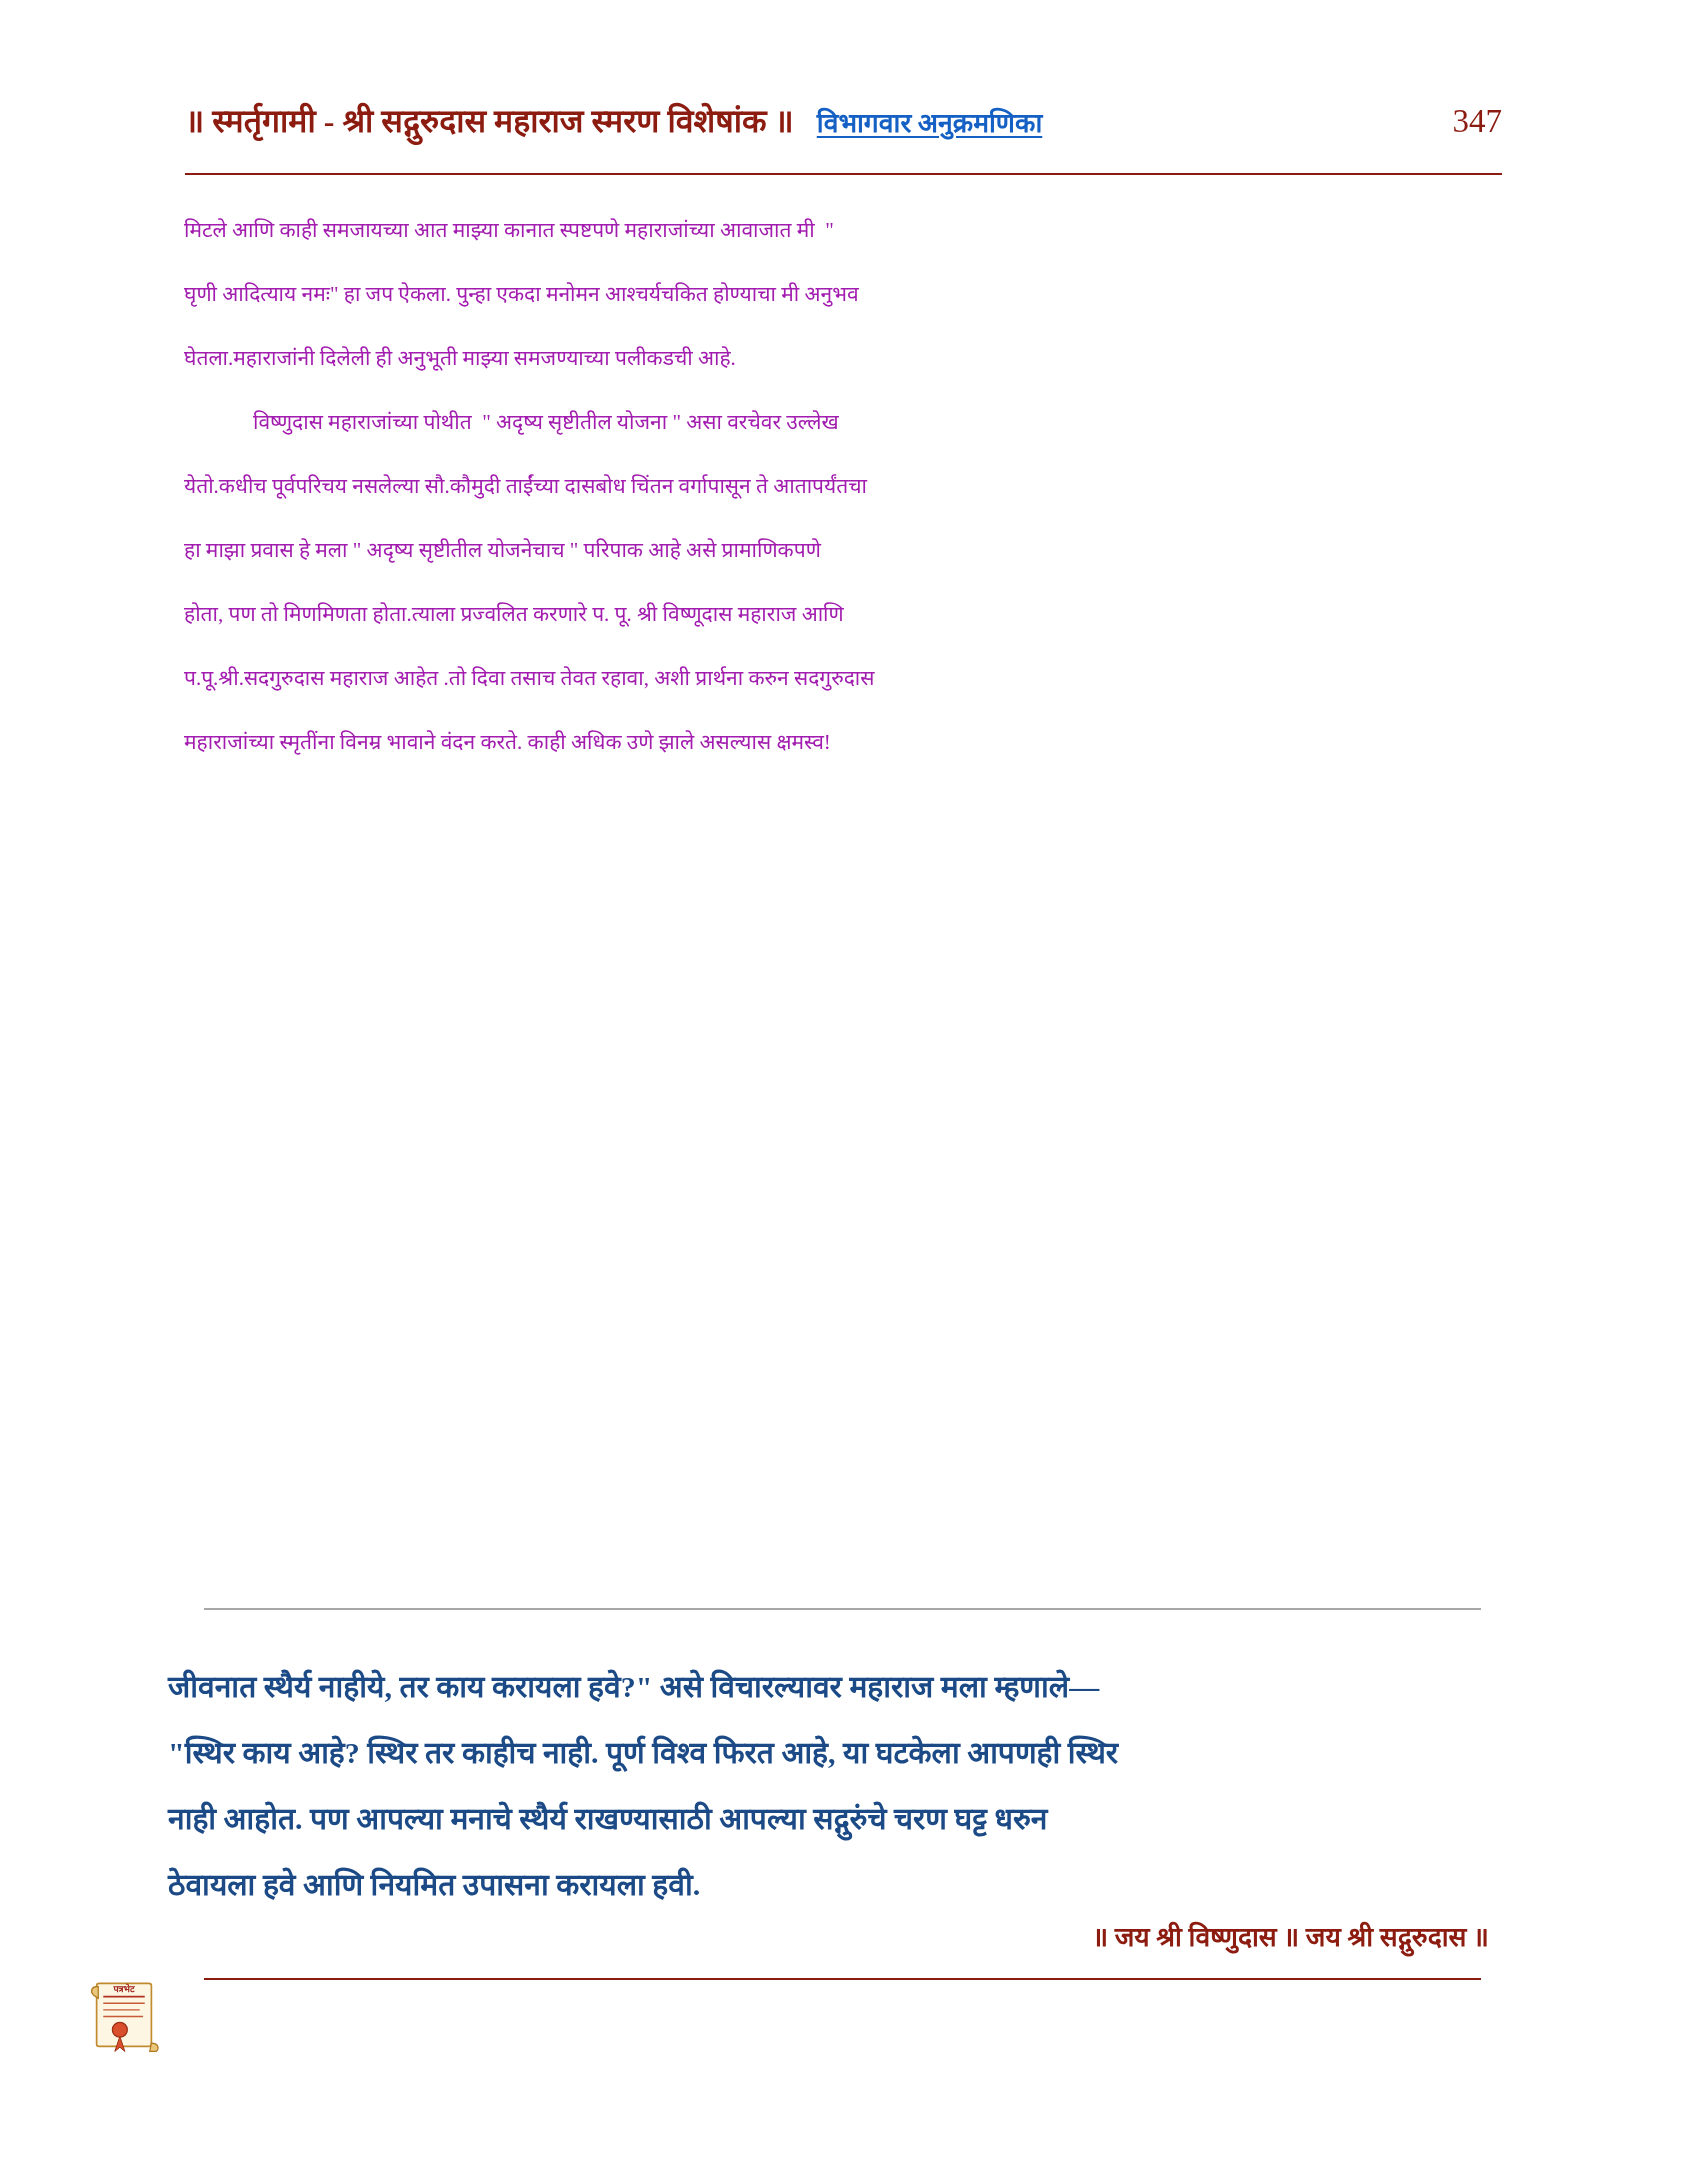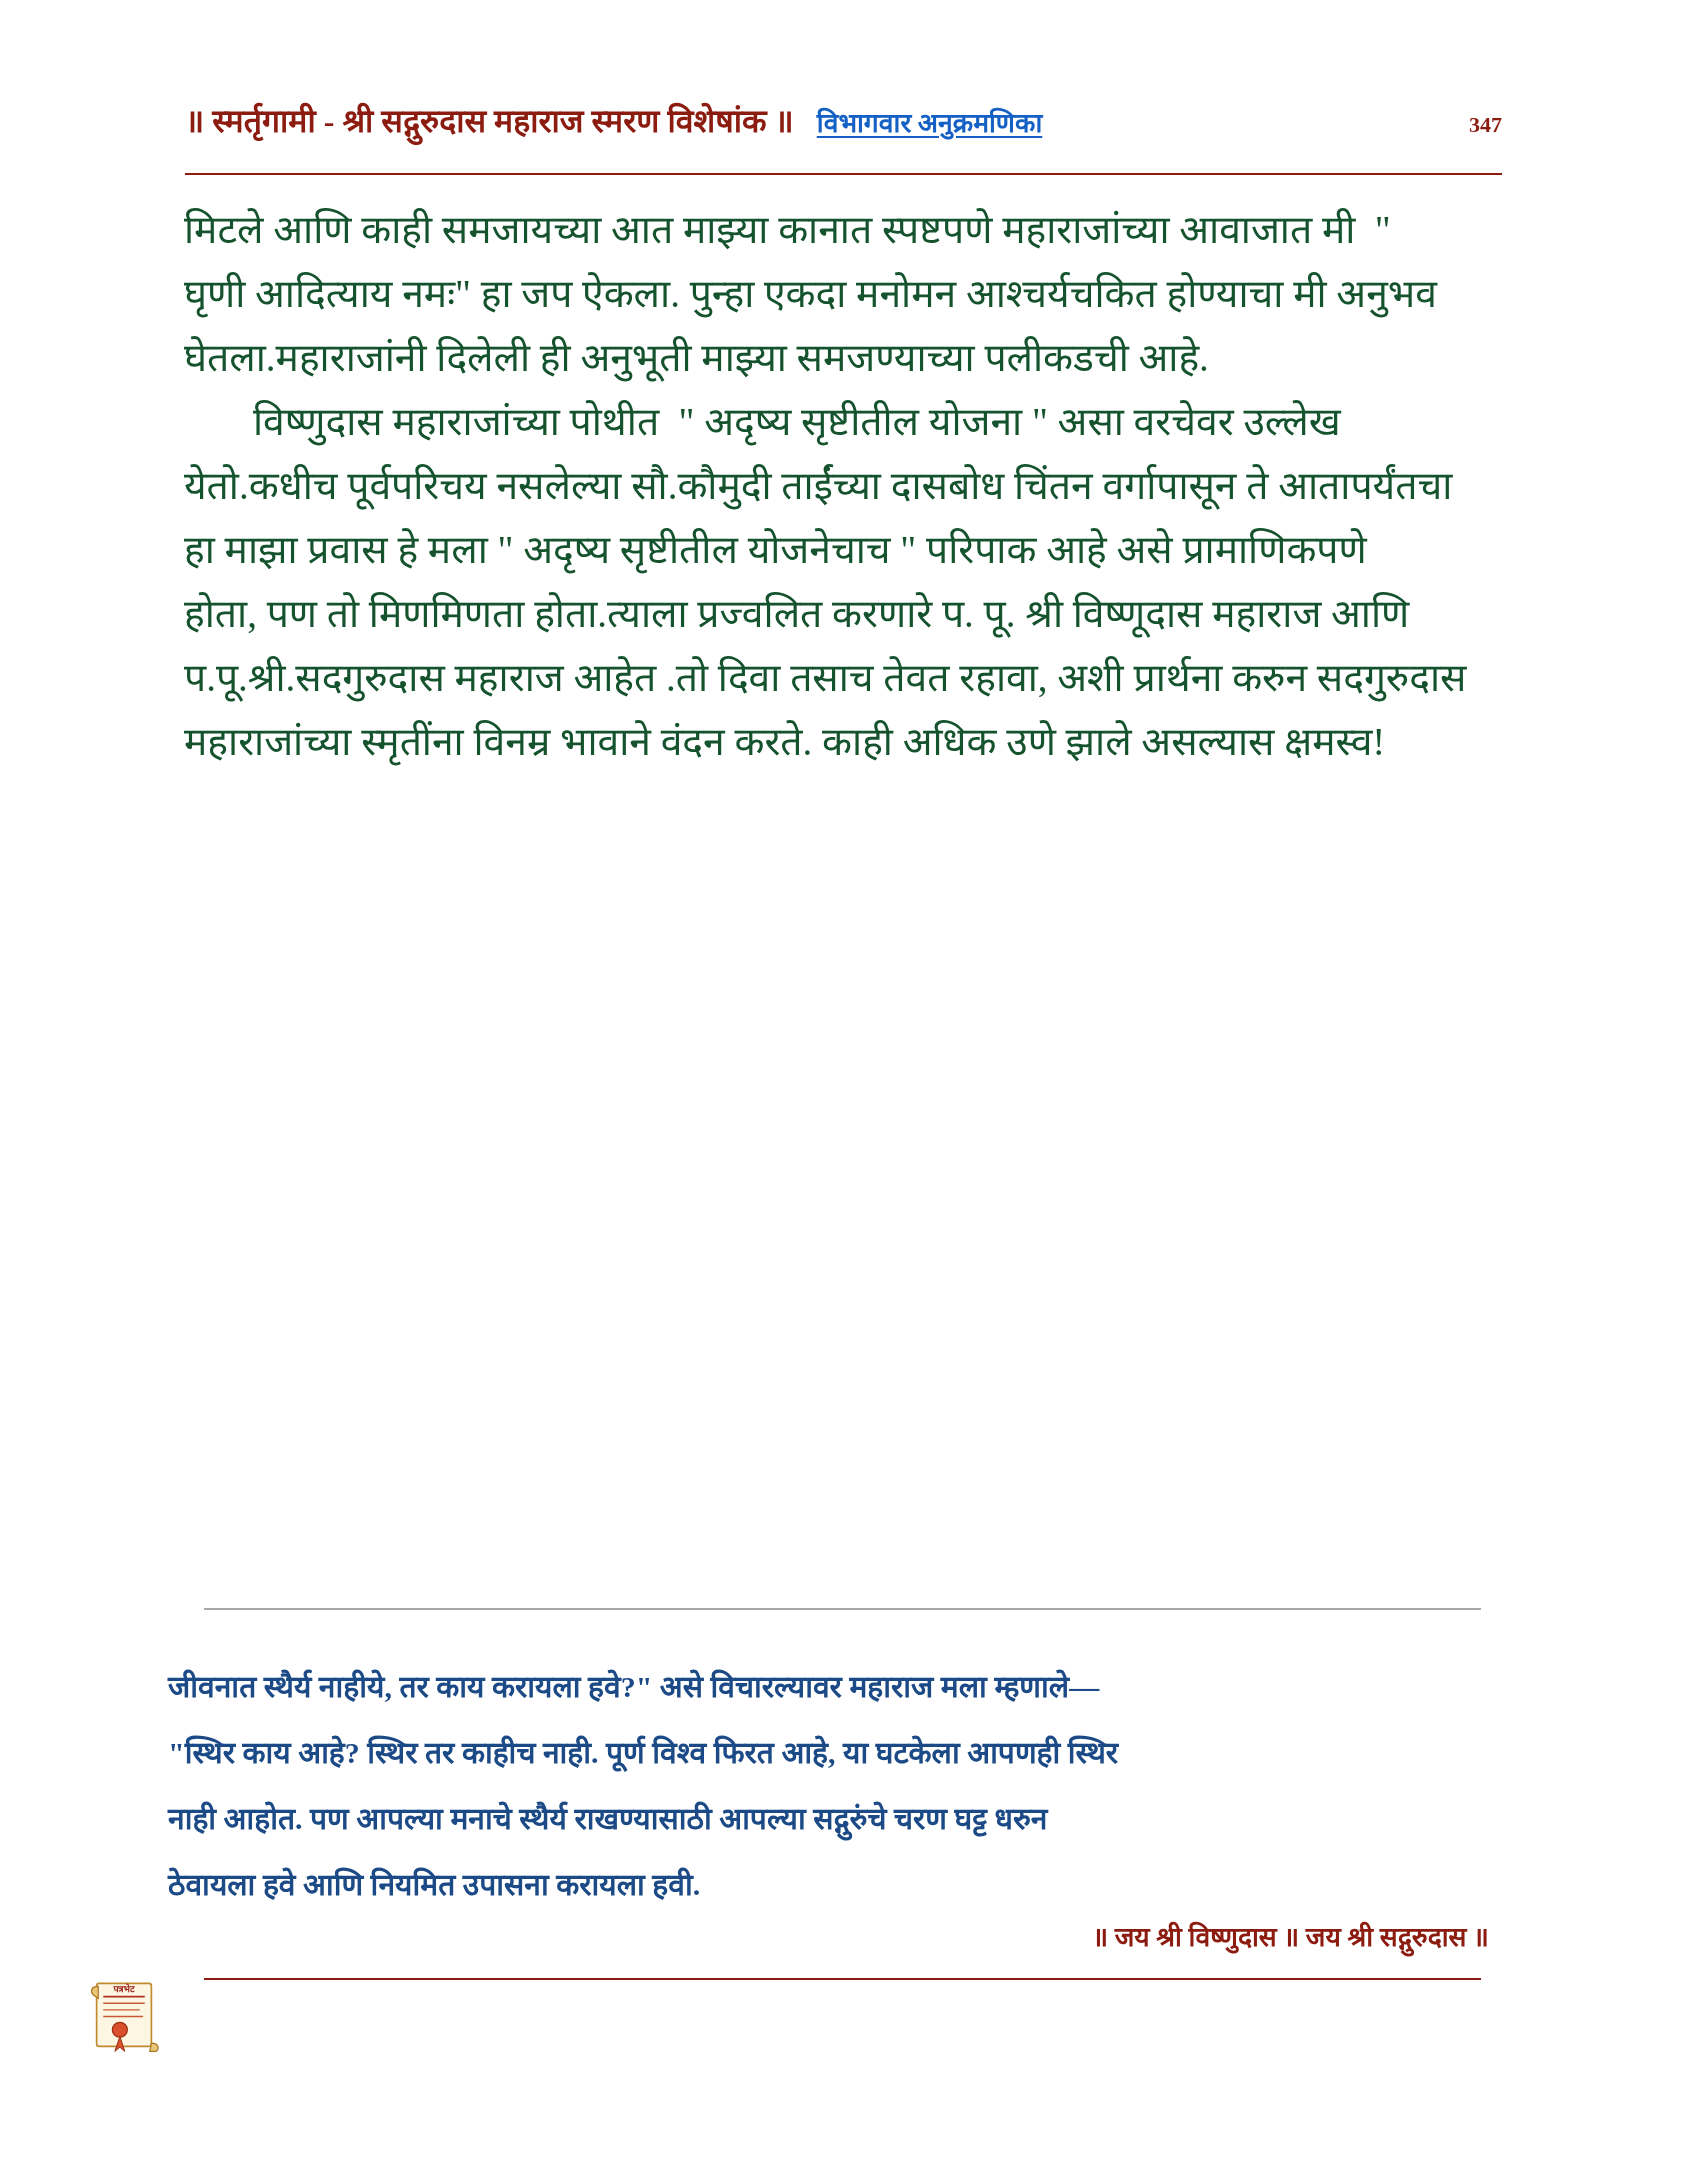--- a/index.html
+++ b/index.html
@@ -39,45 +39,45 @@
     font-size: 26.5px;
     font-weight: bold;
     text-decoration: underline;
     text-underline-offset: 4px;
     margin-left: 23px;
     white-space: nowrap;
     cursor: pointer;
   }
   .header-pageno {
     color: #8c1b10;
-    font-size: 22px;
-    font-weight: bold;
+    font-size: 33px;
+    font-weight: normal;
     margin-left: auto;
     white-space: nowrap;
   }
   .header-rule {
     position: absolute;
     left: 185px;
     top: 173px;
     width: 1317px;
     height: 2px;
     background: #8c1b10;
   }
 
   
   .body-block {
     position: absolute;
     left: 184px;
     top: 198px;
     width: 1330px;
   }
   .body-line {
-    font-size: 39px;
+    font-size: 21px;
     line-height: 64px;
-    color: #14532d;
+    color: #a21caf;
     white-space: pre;
     letter-spacing: 0px;
   }
   .indent {
     display: inline-block;
     width: 69px;
   }
 
   
   .quote-rule {

